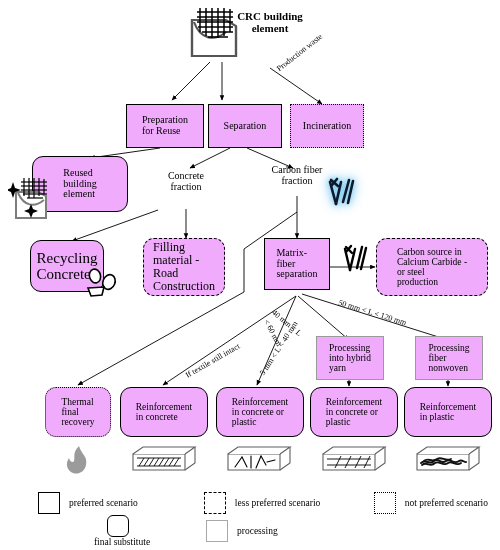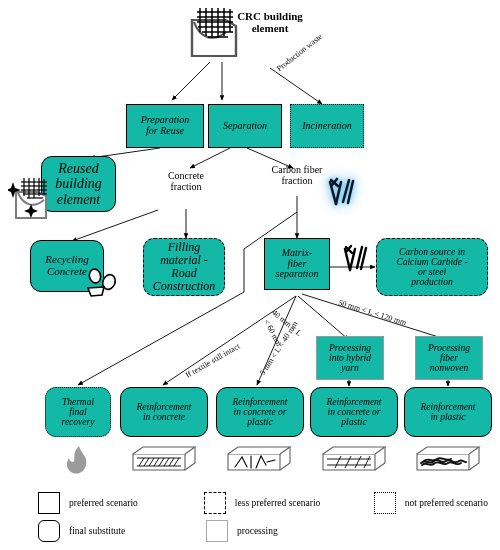--- a/index.html
+++ b/index.html
@@ -8,25 +8,23 @@
     font-family:"Liberation Serif", serif;
     color:#000;
   }
   #canvas{position:absolute;inset:0;width:500px;height:550px;}
   svg.edges{position:absolute;left:0;top:0;width:500px;height:550px;pointer-events:none;}
 
   
   .node{
     position:absolute;
     display:flex;align-items:center;justify-content:center;
-    text-align:center;
     line-height:1.08;
-    background:#14b8a6;
+    background:#f0abfc;
     box-sizing:border-box;
-    font-style:italic;
   }
   .node span{display:block;padding:0 2px;}
 
   
   .n-solid{border:1.6px solid #000;}
   
   .n-dotted{border:1.7px dotted #000;}
   
   .n-round{border:1.7px solid #000;border-radius:11px;}
   
@@ -155,21 +153,21 @@
   <div class="node n-solid" style="left:208px;top:104px;width:74px;height:44px;font-size:10px;">
     <span>Separation</span>
   </div>
 
   <div class="node n-dotted" style="left:290px;top:104px;width:74px;height:44px;font-size:10px;">
     <span>Incineration</span>
   </div>
 
   <div class="elabel" style="left:275px;top:66px;transform:rotate(-38deg);">Production waste</div>
 
-  <div class="node n-round" style="left:41px;top:156px;width:75px;height:56px;font-size:14px;">
+  <div class="node n-round" style="left:32px;top:156px;width:96px;height:56px;font-size:10px;">
     <div>
       <span>Reused</span>
       <span>building</span>
       <span>element</span>
     </div>
   </div>
 
   <svg class="icon" style="left:8px;top:164px;" width="54" height="58" viewBox="0 0 54 58">
     <path d="M8,28 L8,54 L38,54 L38,32 L30,28 Z" fill="#fff" stroke="#7d7d7d" stroke-width="2"></path>
     <path d="M10,29 C16,42 26,44 36,36" fill="#fff" stroke="#7d7d7d" stroke-width="2"></path>
@@ -204,21 +202,21 @@
     <g stroke="#0d1a2b" stroke-width="2.6" fill="none" stroke-linecap="round">
       <path d="M6,10 L12,32"></path>
       <path d="M12,32 L17,10"></path>
       <path d="M19,30 L25,8"></path>
       <path d="M24,31 L29,9"></path>
       <path d="M7,8 L14,14"></path>
       <path d="M13,7 L8,13"></path>
     </g>
   </svg>
 
-  <div class="node n-round" style="left:30px;top:240px;width:74px;height:52px;font-size:11px;">
+  <div class="node n-round" style="left:30px;top:240px;width:74px;height:52px;font-size:15px;">
     <div>
       <span>Recycling</span>
       <span>Concrete</span>
     </div>
   </div>
 
   <svg class="icon" style="left:84px;top:264px;" width="40" height="38" viewBox="0 0 40 38">
     <g stroke="#000" stroke-width="1.6" fill="#fff">
       <ellipse cx="11" cy="12" rx="5.5" ry="7" transform="rotate(-15 11 12)"></ellipse>
       <ellipse cx="25" cy="18" rx="6" ry="7.5" transform="rotate(22 25 18)"></ellipse>
@@ -406,21 +404,21 @@
       <div class="legitem" style="width:172px;">
         <div class="swatch sw-dashed"></div>
         <div class="legtext">less preferred scenario</div>
       </div>
       <div class="legitem">
         <div class="swatch sw-dotted"></div>
         <div class="legtext">not preferred scenario</div>
       </div>
     </div>
     <div class="legrow">
-      <div class="legitem" style="width:168px;">
+      <div class="legitem" style="width:168px;flex-direction:column;">
         <div class="swatch sw-round"></div>
         <div class="legtext">final substitute</div>
       </div>
       <div class="legitem">
         <div class="swatch sw-proc"></div>
         <div class="legtext">processing</div>
       </div>
     </div>
   </div>
 

